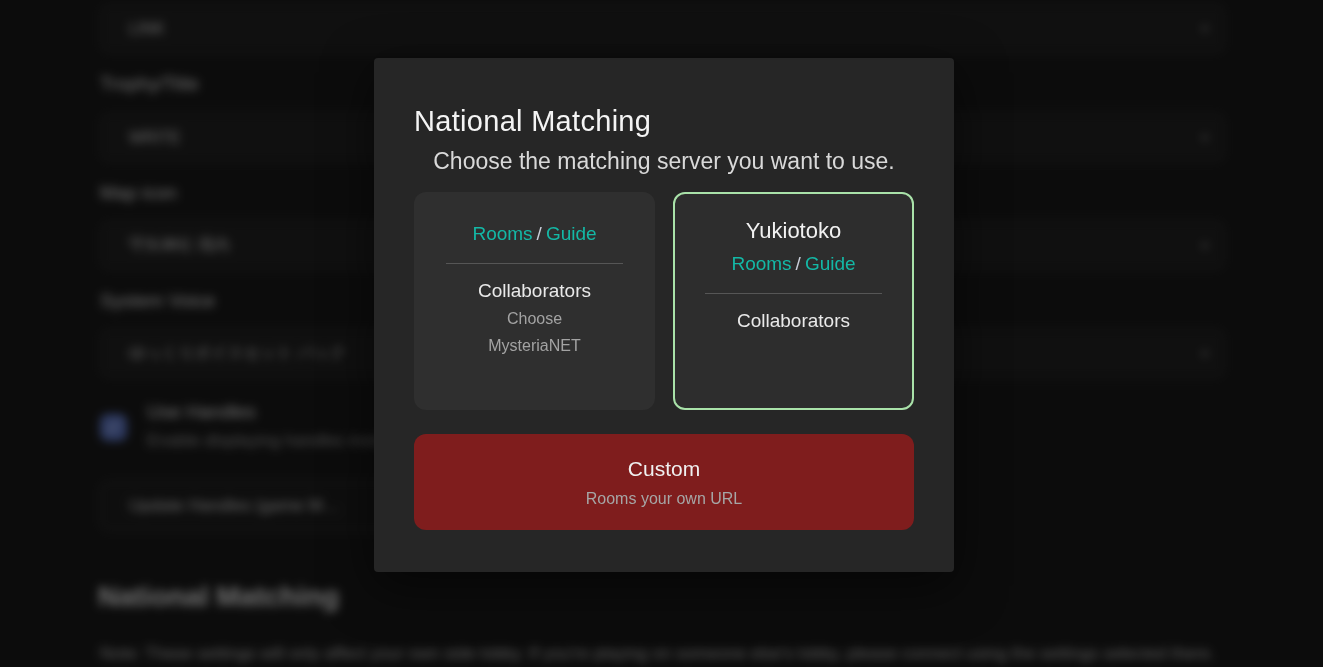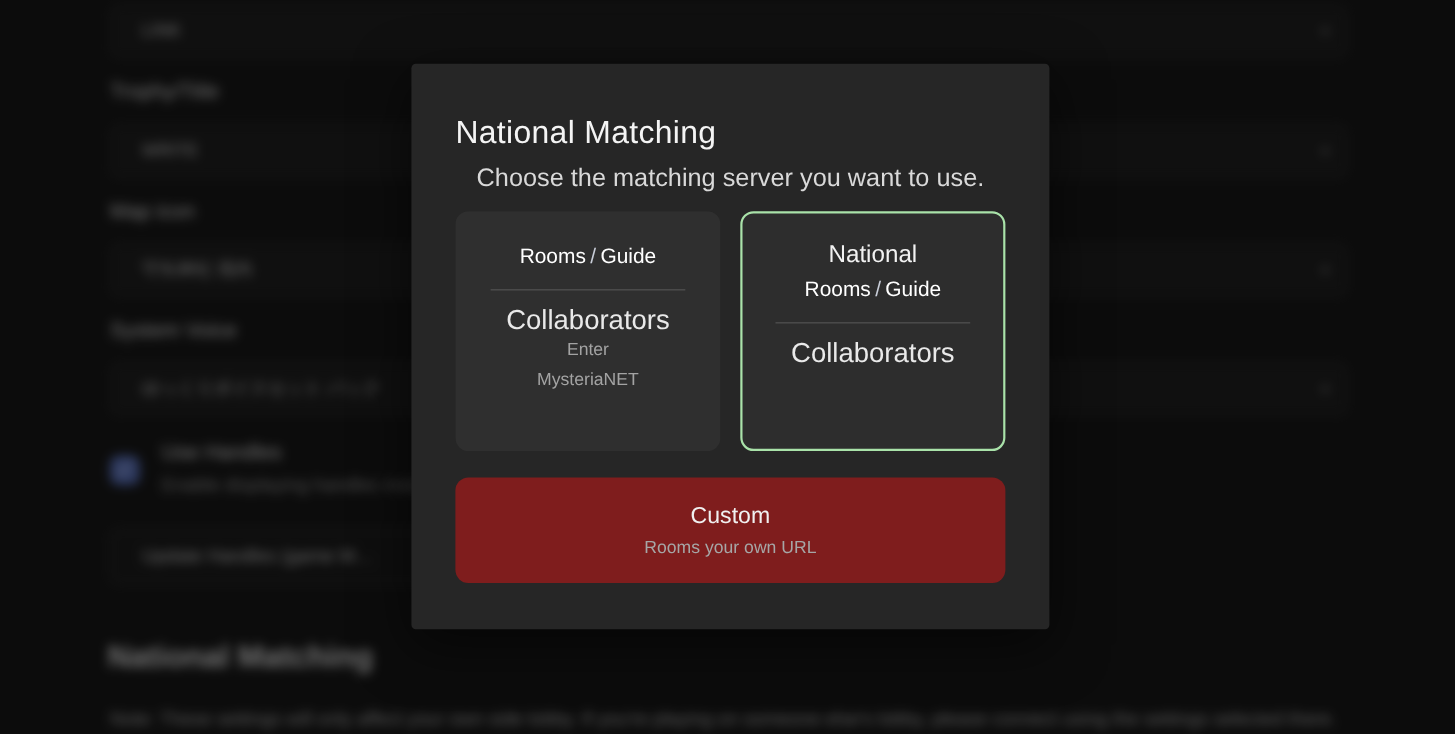--- a/index.html
+++ b/index.html
@@ -49,24 +49,24 @@
   .modal-subtitle{margin:12px 0 16px;font-size:23px;color:#d9d9d9;line-height:22px;text-align:center;}
 
   .cards-row{display:flex;gap:18px;margin-top:20px;}
   .server-card{
     flex:1;height:218px;background:#2f2f2f;border-radius:12px;box-sizing:border-box;
     text-align:center;padding-top:22px;border:2px solid rgba(0,0,0,0);cursor:pointer;
   }
   .server-card.selected{border-color:#a9e2a9;background:#2d2d2d;}
   .server-name{font-size:22px;color:#f2f2f2;line-height:30px;}
   .server-links{margin-top:5px;font-size:19px;line-height:26px;}
-  .link{color:#ffffff;cursor:pointer;}
+  .link{color:#14b8a6;cursor:pointer;}
   .link-sep{color:#c9ced9;padding:0 4px;}
   .card-divider{height:1px;background:#565656;margin:16px 30px 0;}
-  .collab-heading{margin-top:15px;font-size:25px;color:#e9e9e9;line-height:24px;}
+  .collab-heading{margin-top:15px;font-size:19px;color:#e9e9e9;line-height:24px;}
   .collab-name{margin-top:4px;font-size:16px;color:#a3a3a3;line-height:23px;}
 
   .custom-card{
     margin-top:24px;height:96px;background:#7f1d1d;border-radius:12px;
     display:flex;flex-direction:column;align-items:center;justify-content:center;
     gap:9px;cursor:pointer;
   }
   .custom-title{font-size:21px;color:#f0f0f0;}
   .custom-sub{font-size:16px;color:#a6a6a6;}
 </style>
@@ -117,26 +117,26 @@
   <p class="modal-subtitle">Choose the matching server you want to use.</p>
 
   <div class="cards-row">
 
     <div class="server-card">
       <div class="server-links">
         <span class="link">Rooms</span><span class="link-sep">/</span><span class="link">Guide</span>
       </div>
       <div class="card-divider"></div>
       <div class="collab-heading">Collaborators</div>
-      <div class="collab-name">Enter</div>
+      <div class="collab-name">Choose</div>
       <div class="collab-name">MysteriaNET</div>
     </div>
 
     <div class="server-card selected">
-      <div class="server-name">National</div>
+      <div class="server-name">Yukiotoko</div>
       <div class="server-links">
         <span class="link">Rooms</span><span class="link-sep">/</span><span class="link">Guide</span>
       </div>
       <div class="card-divider"></div>
       <div class="collab-heading">Collaborators</div>
     </div>
   </div>
 
   <div class="custom-card">
     <div class="custom-title">Custom</div>

